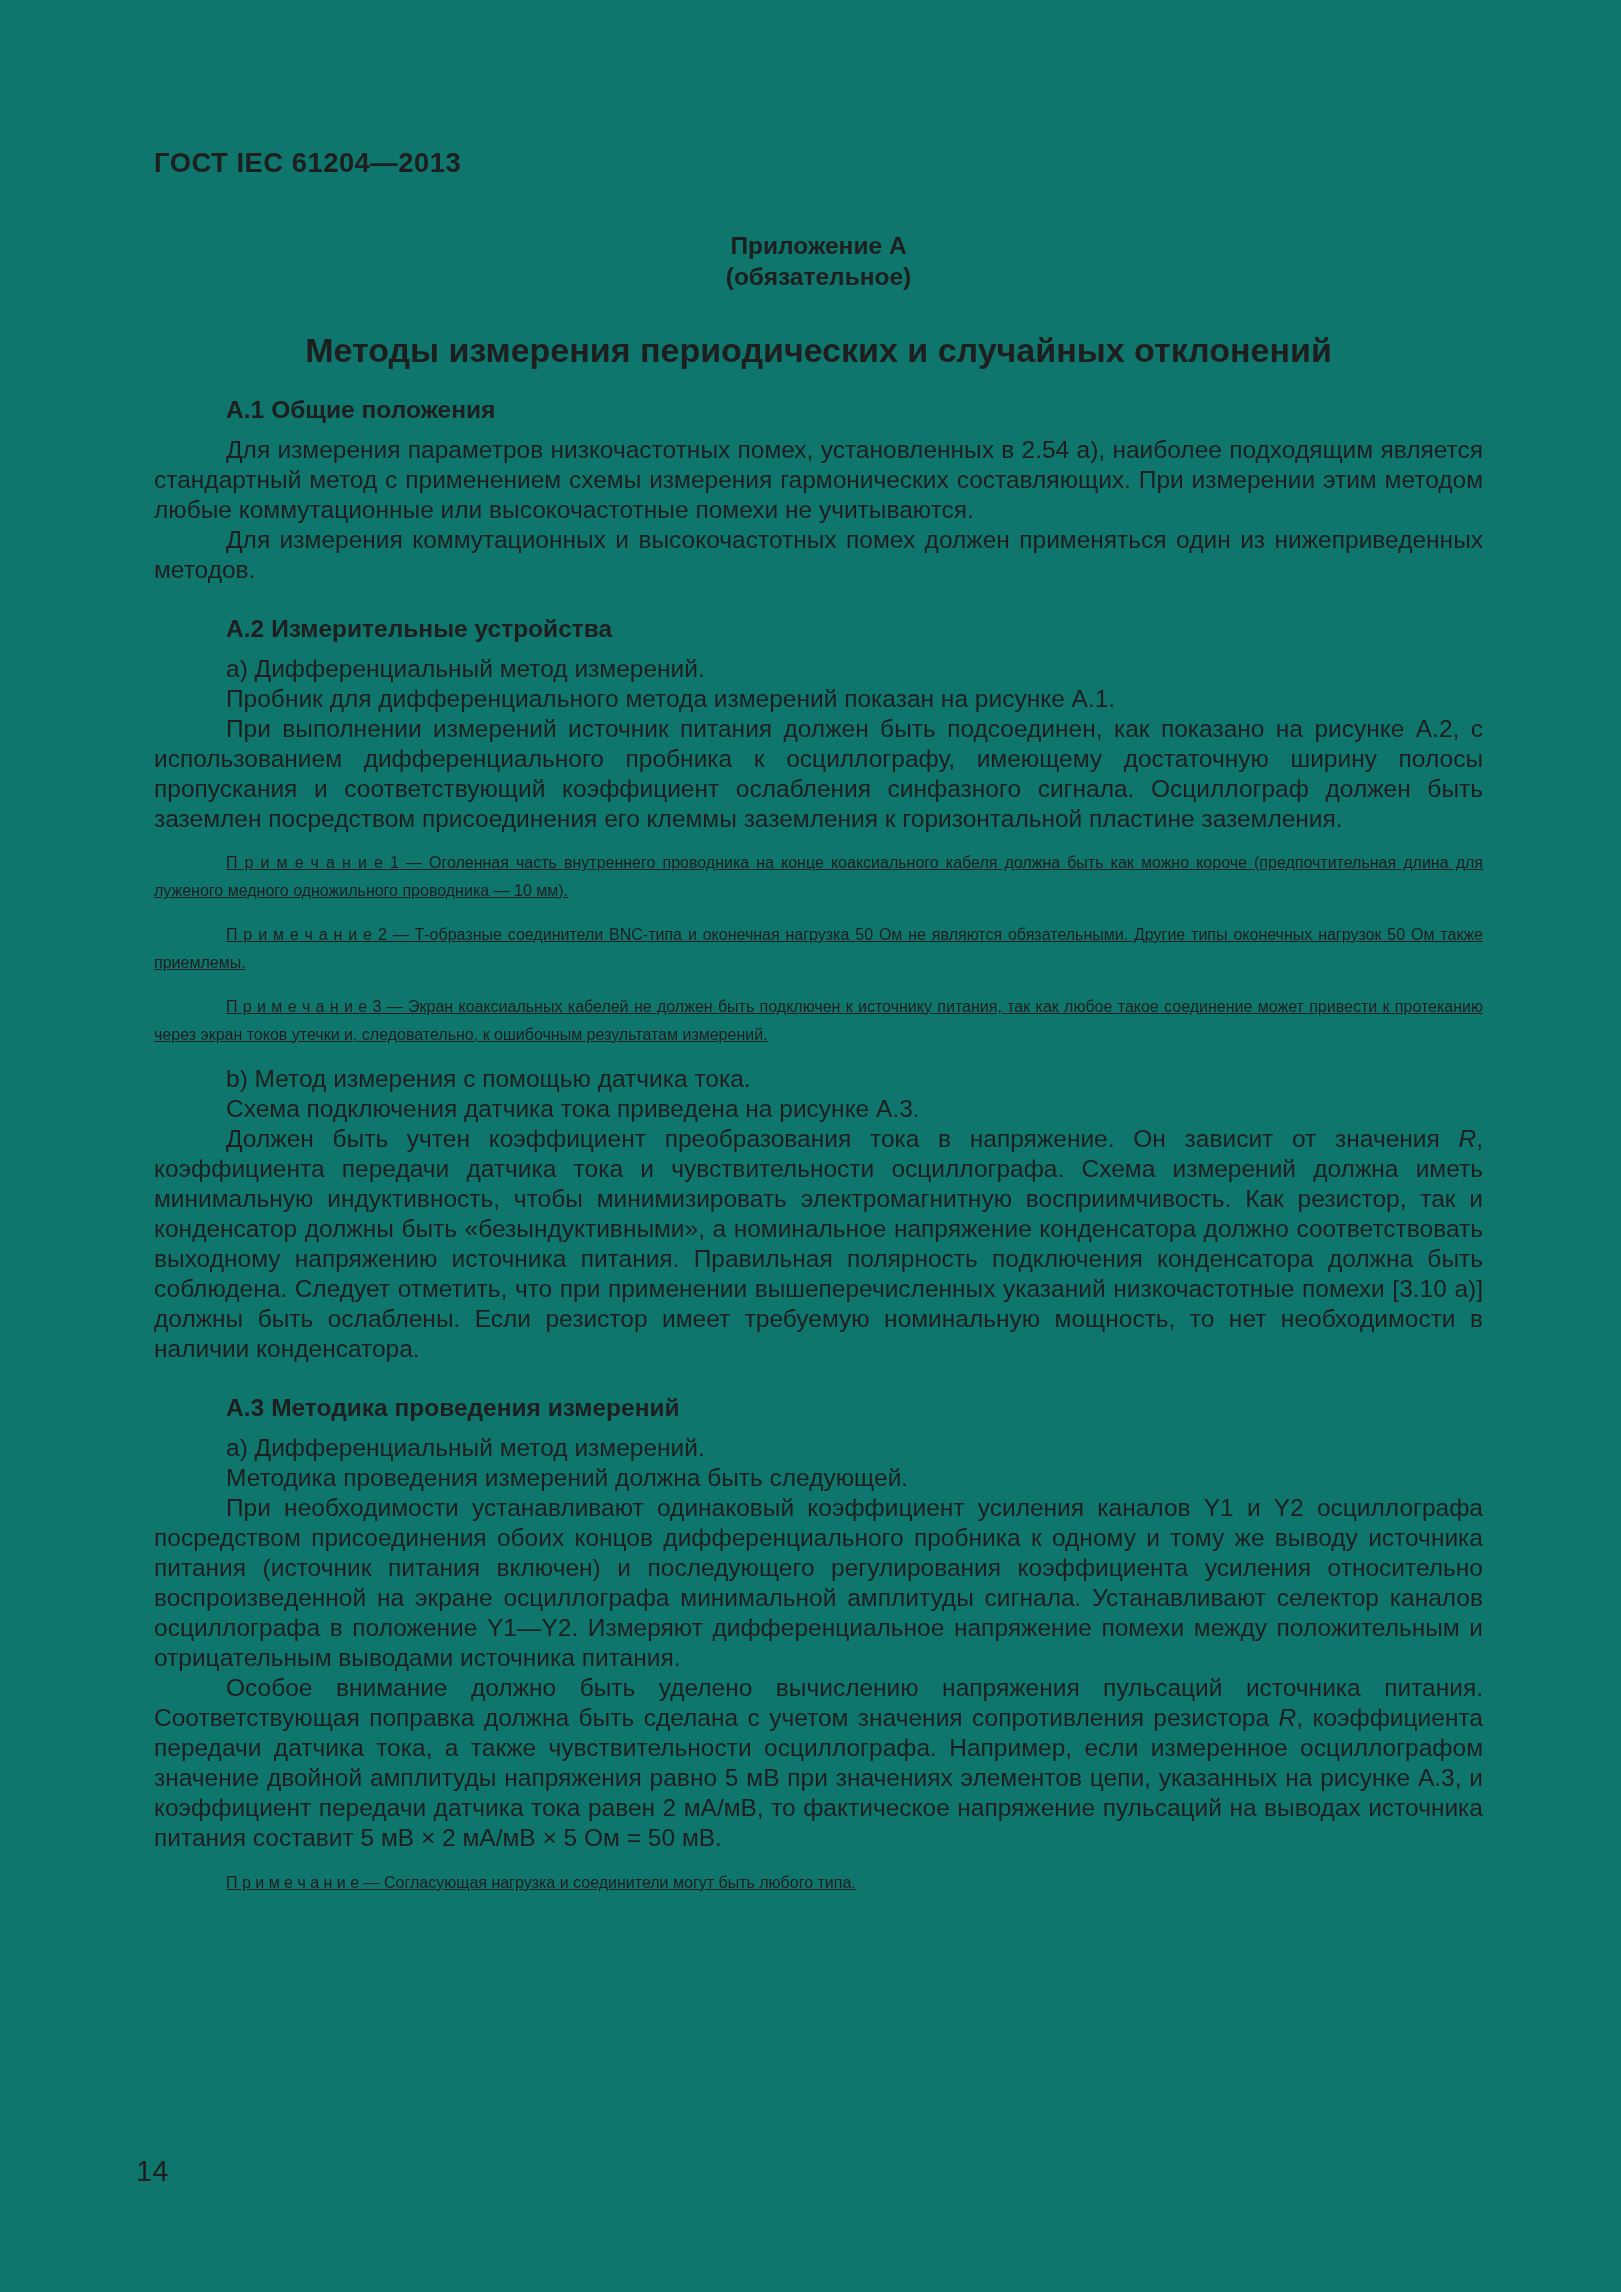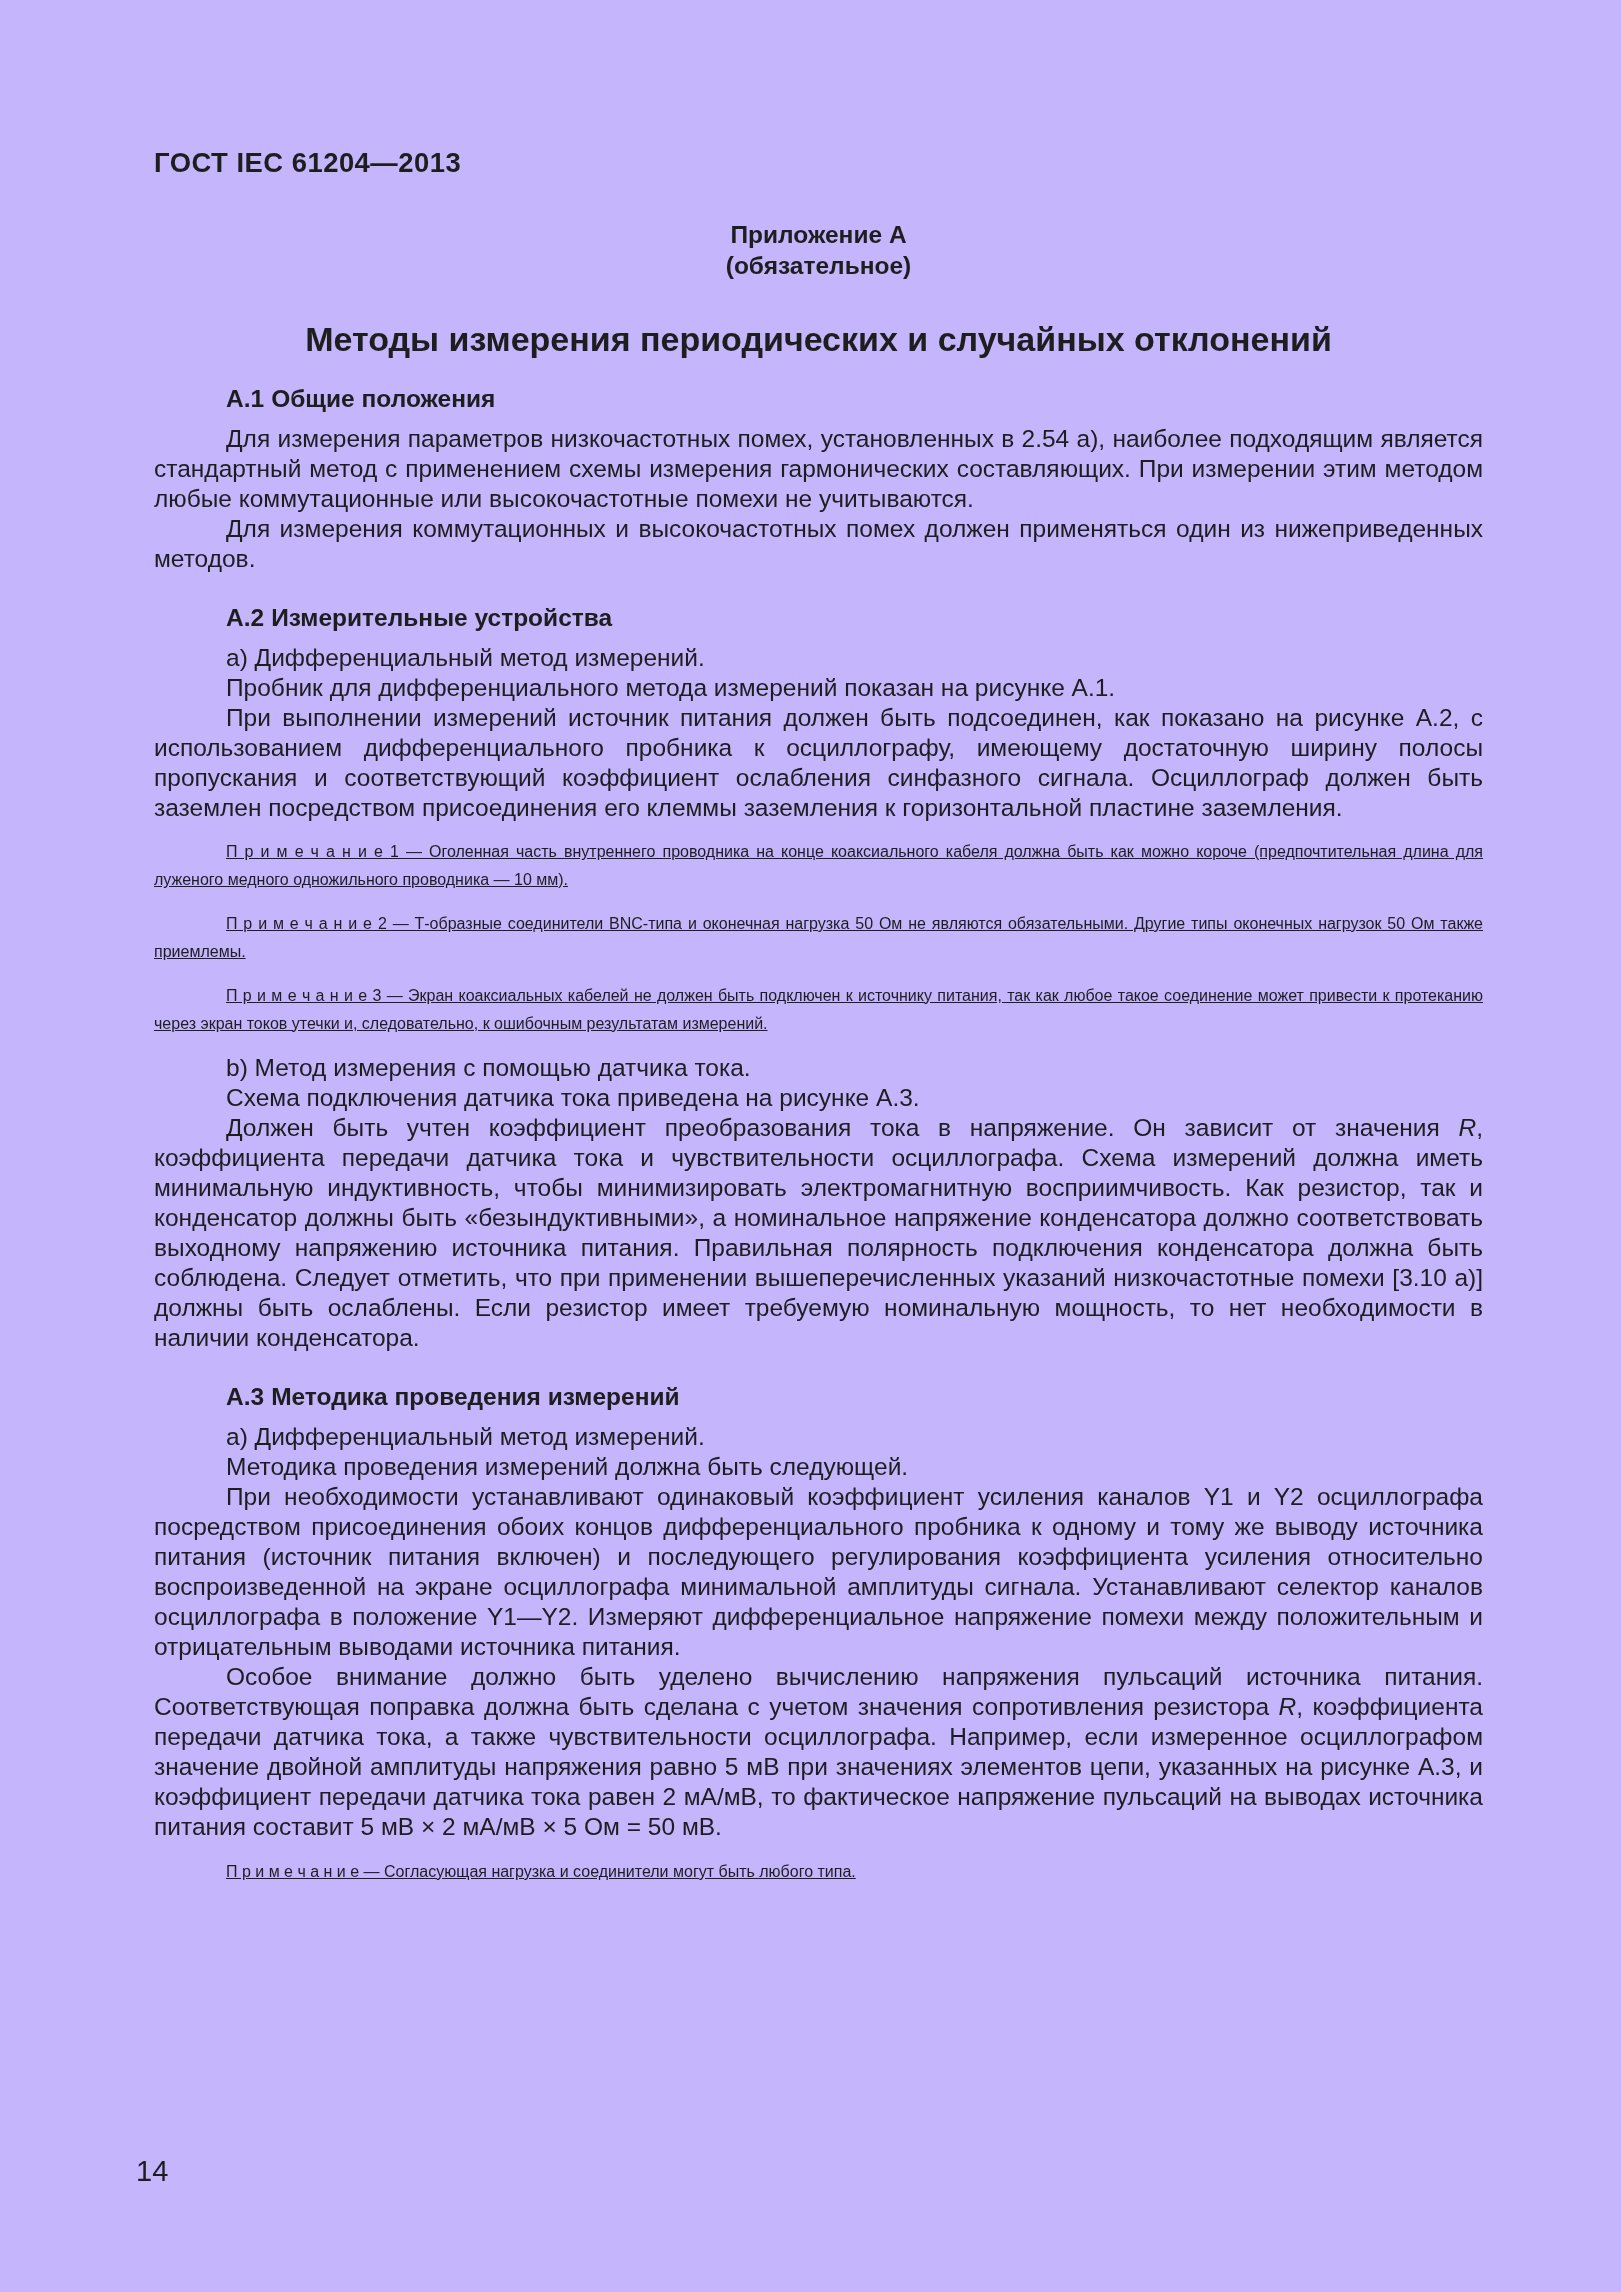--- a/index.html
+++ b/index.html
@@ -4,39 +4,39 @@
 <style>
   html, body {
     margin: 0;
     padding: 0;
     background: #ffffff;
   }
   .page {
     position: relative;
     width: 1621px;
     height: 2293px;
-    background: #c4b5fd;
+    background: #0f766e;
     font-family: "Liberation Sans", "DejaVu Sans", sans-serif;
     color: #1e1e1e;
     overflow: hidden;
   }
   .content {
     position: absolute;
     left: 154px;
     top: 147px;
     width: 1329px;
   }
   .doc-header {
     font-size: 27.4px;
     font-weight: bold;
     letter-spacing: 0.5px;
     line-height: 31px;
   }
   .annex-block {
-    margin-top: 41px;
+    margin-top: 52px;
     text-align: center;
     font-weight: bold;
     font-size: 24.5px;
     line-height: 31px;
   }
   .main-title {
     margin-top: 43px;
     text-align: center;
     font-weight: bold;
     font-size: 34px;

